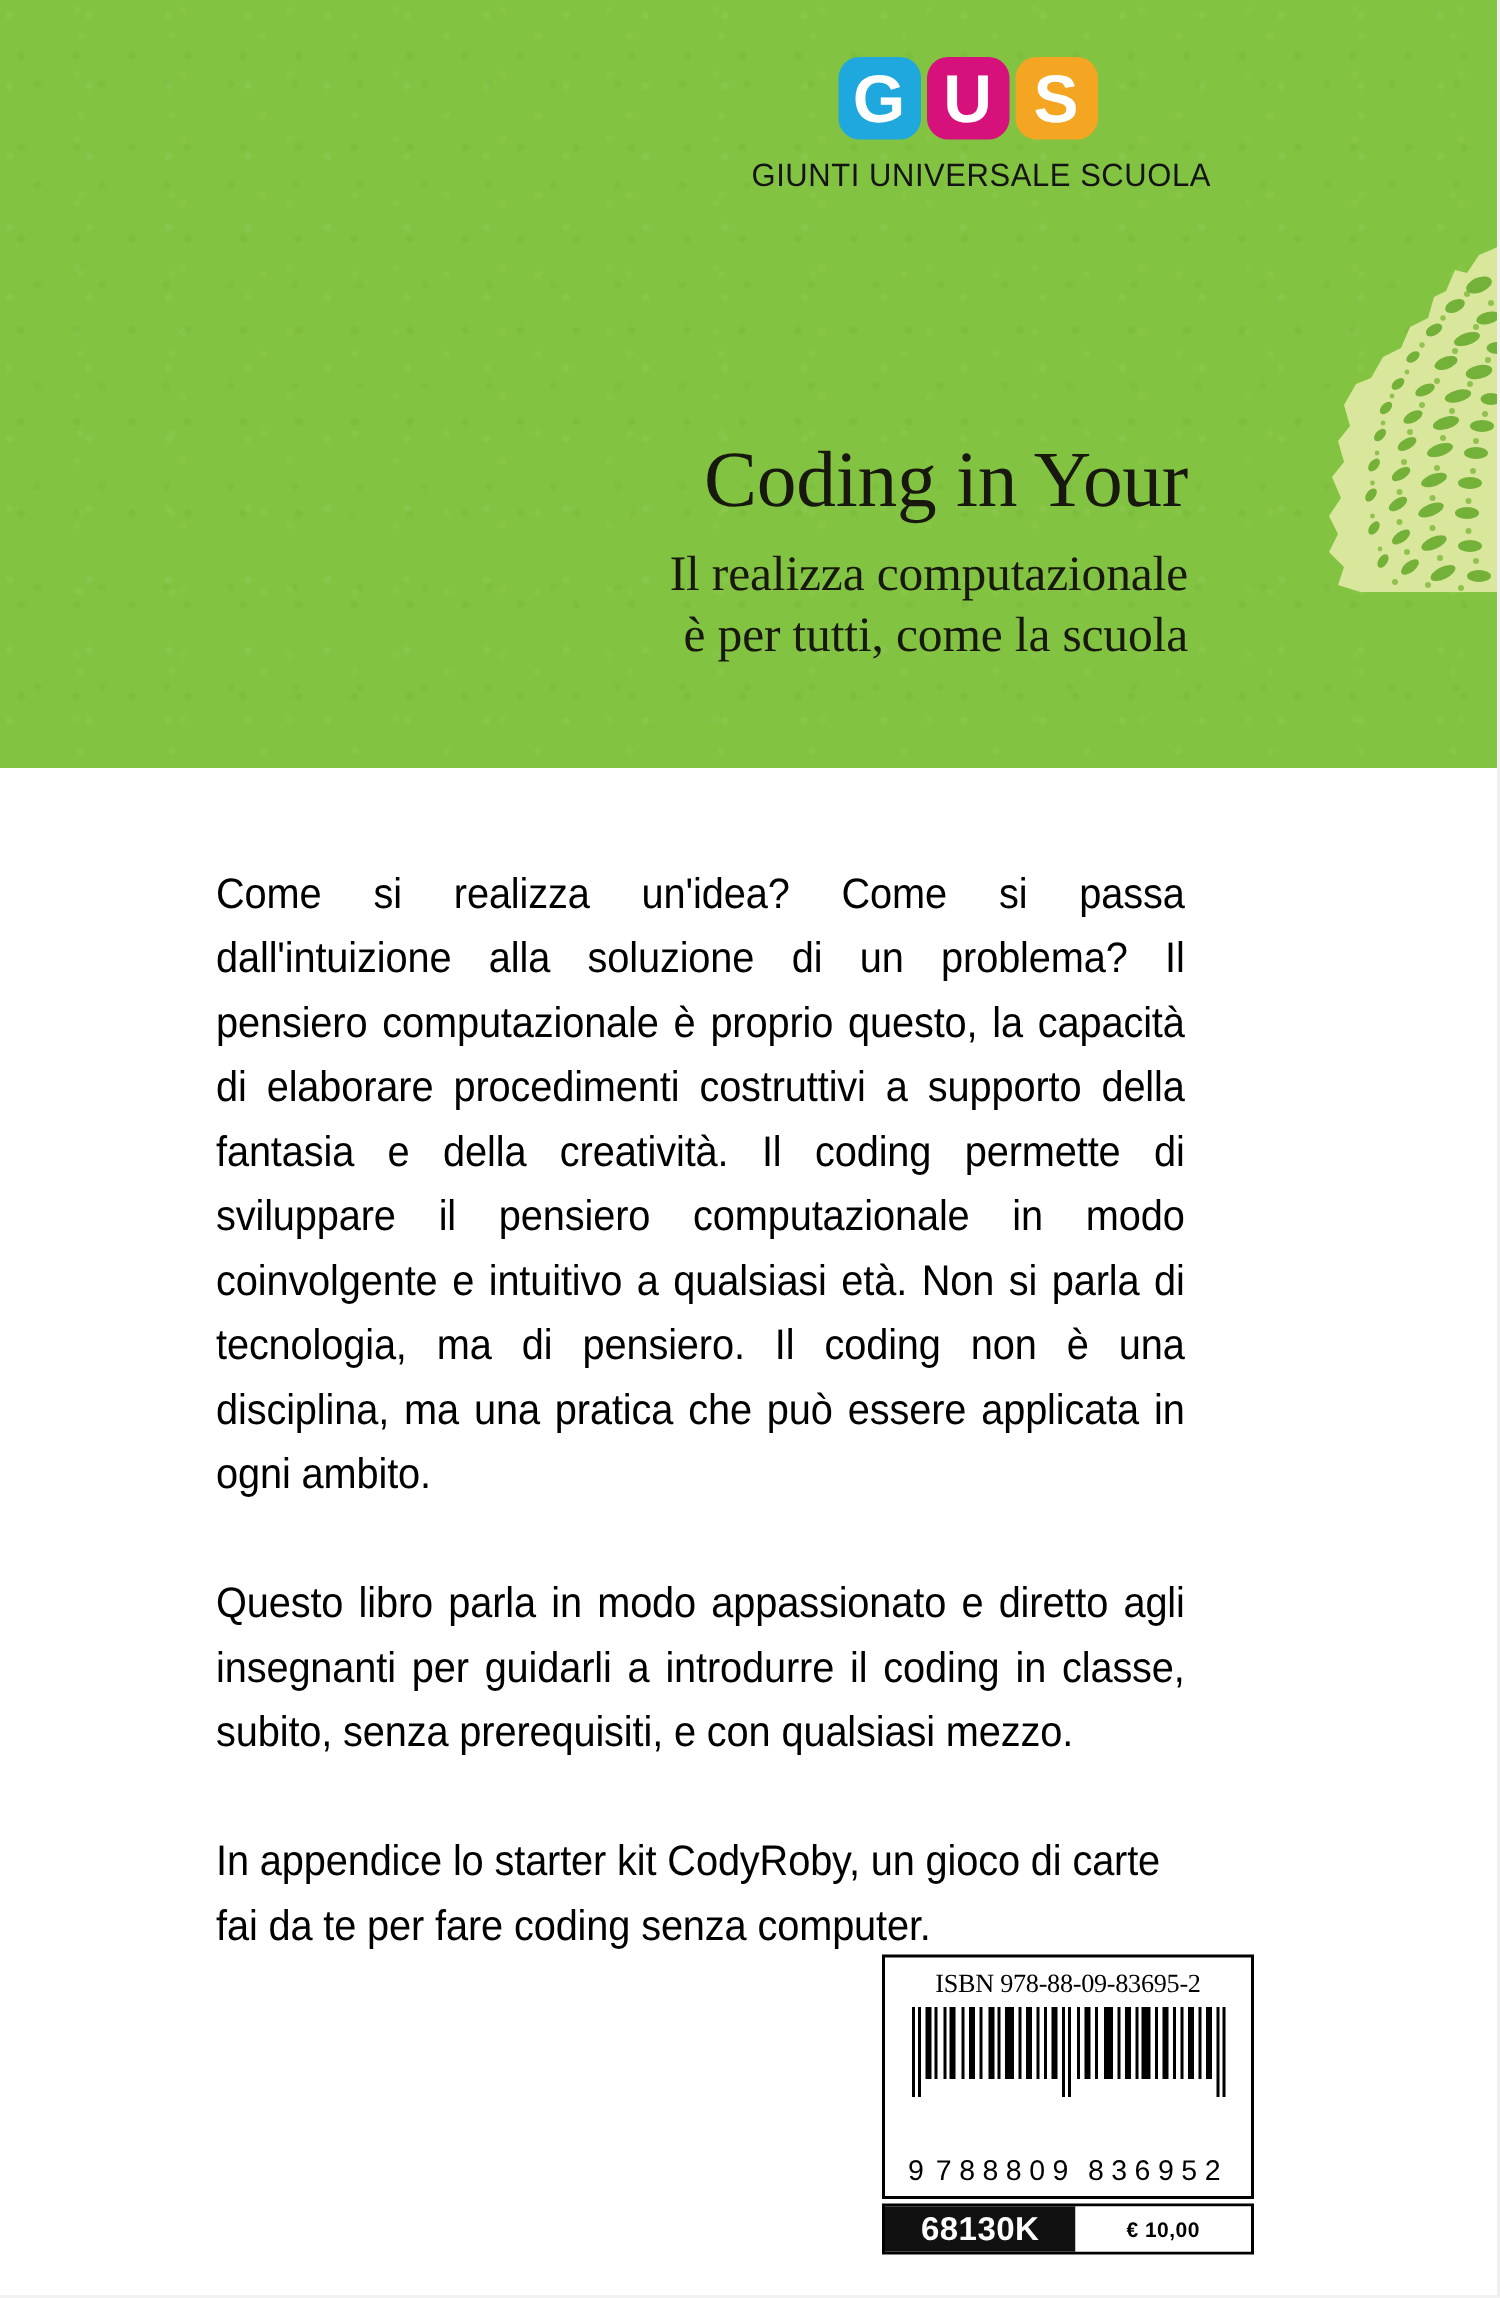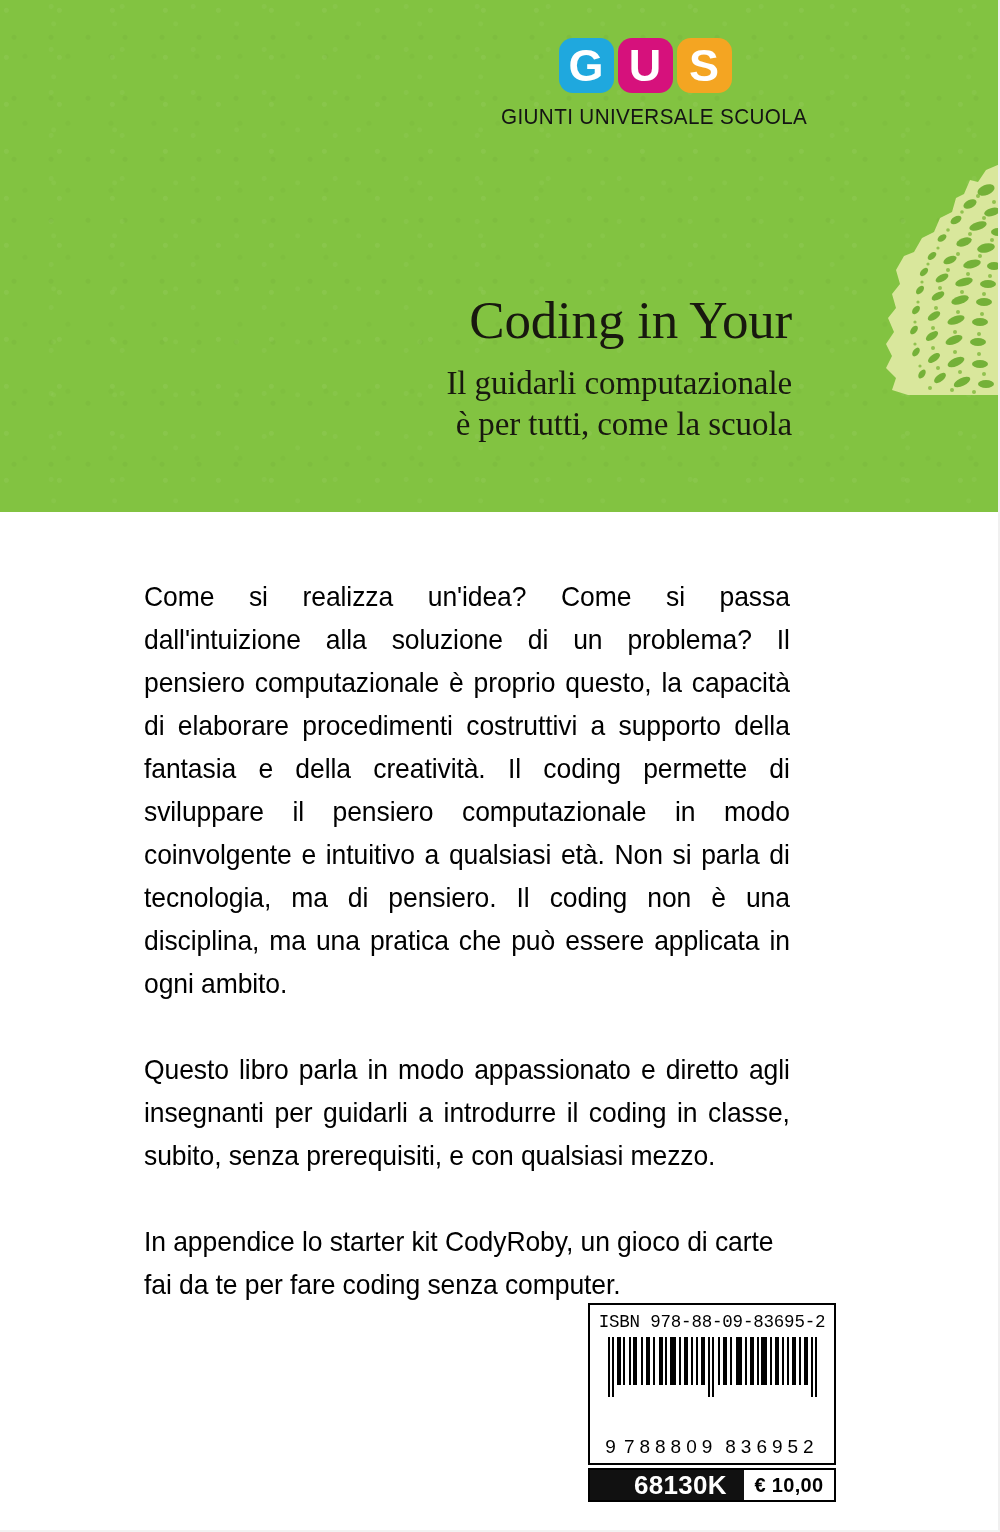--- a/index.html
+++ b/index.html
@@ -155,21 +155,21 @@
     background: #ffffff;
   }
   .barcode-main {
     border: 2px solid #000;
     box-sizing: border-box;
     padding: 7px 0 3px 0;
     background: #fff;
   }
   .isbn-text {
     text-align: center;
-    font-family: Liberation Mono, monospace;
+    font-family: Liberation Serif, serif;
     font-size: 17.5px;
     color: #000;
     letter-spacing: -0.2px;
     margin-bottom: 5px;
   }
   .bars {
     display: block;
     margin: 0 auto;
   }
   .barcode-digits {
@@ -193,33 +193,32 @@
     height: 34px;
     border: 2px solid #000;
     box-sizing: border-box;
   }
   .price-code {
     flex: 0 0 52%;
     background: #111111;
     color: #ffffff;
     font-family: "Liberation Sans", sans-serif;
     font-weight: bold;
-    font-size: 26px;
+    font-size: 22px;
     line-height: 30px;
     text-align: center;
     letter-spacing: .3px;
-    padding-left: 27px;
   }
   .price-value {
     flex: 1 1 auto;
     background: #ffffff;
     color: #000000;
     font-family: "Liberation Sans", sans-serif;
     font-weight: bold;
-    font-size: 20px;
+    font-size: 14px;
     line-height: 30px;
     text-align: center;
     letter-spacing: .3px;
   }
 </style>
 </head>
 <body>
 
 <div class="page">
 
@@ -329,21 +328,21 @@
       <div class="gus-tile s">S</div>
     </div>
     <div class="logo-caption">GIUNTI UNIVERSALE SCUOLA</div>
   </div>
 
   <div class="title-block">
     <h1 class="book-title">
       <span>Coding in Your</span><br>
     </h1>
     <p class="book-subtitle">
-      <span>Il guidarli computazionale</span><br>
+      <span>Il realizza computazionale</span><br>
       <span>è per tutti, come la scuola</span>
     </p>
   </div>
 
   <div class="blurb">
     <p>Come si realizza un'idea? Come si passa dall'intuizione alla soluzione di un problema? Il pensiero computazionale è proprio questo, la capacità di elaborare procedimenti costruttivi a supporto della fantasia e della creatività. Il coding permette di sviluppare il pensiero computazionale in modo coinvolgente e intuitivo a qualsiasi età. Non si parla di tecnologia, ma di pensiero. Il coding non è una disciplina, ma una pratica che può essere applicata in ogni ambito.</p>
     <p>Questo libro parla in modo appassionato e diretto agli insegnanti per guidarli a introdurre il coding in classe, subito, senza prerequisiti, e con qualsiasi mezzo.</p>
     <p class="nojust">In appendice lo starter kit CodyRoby, un gioco di carte fai da te per fare coding senza computer.</p>
   </div>
 

